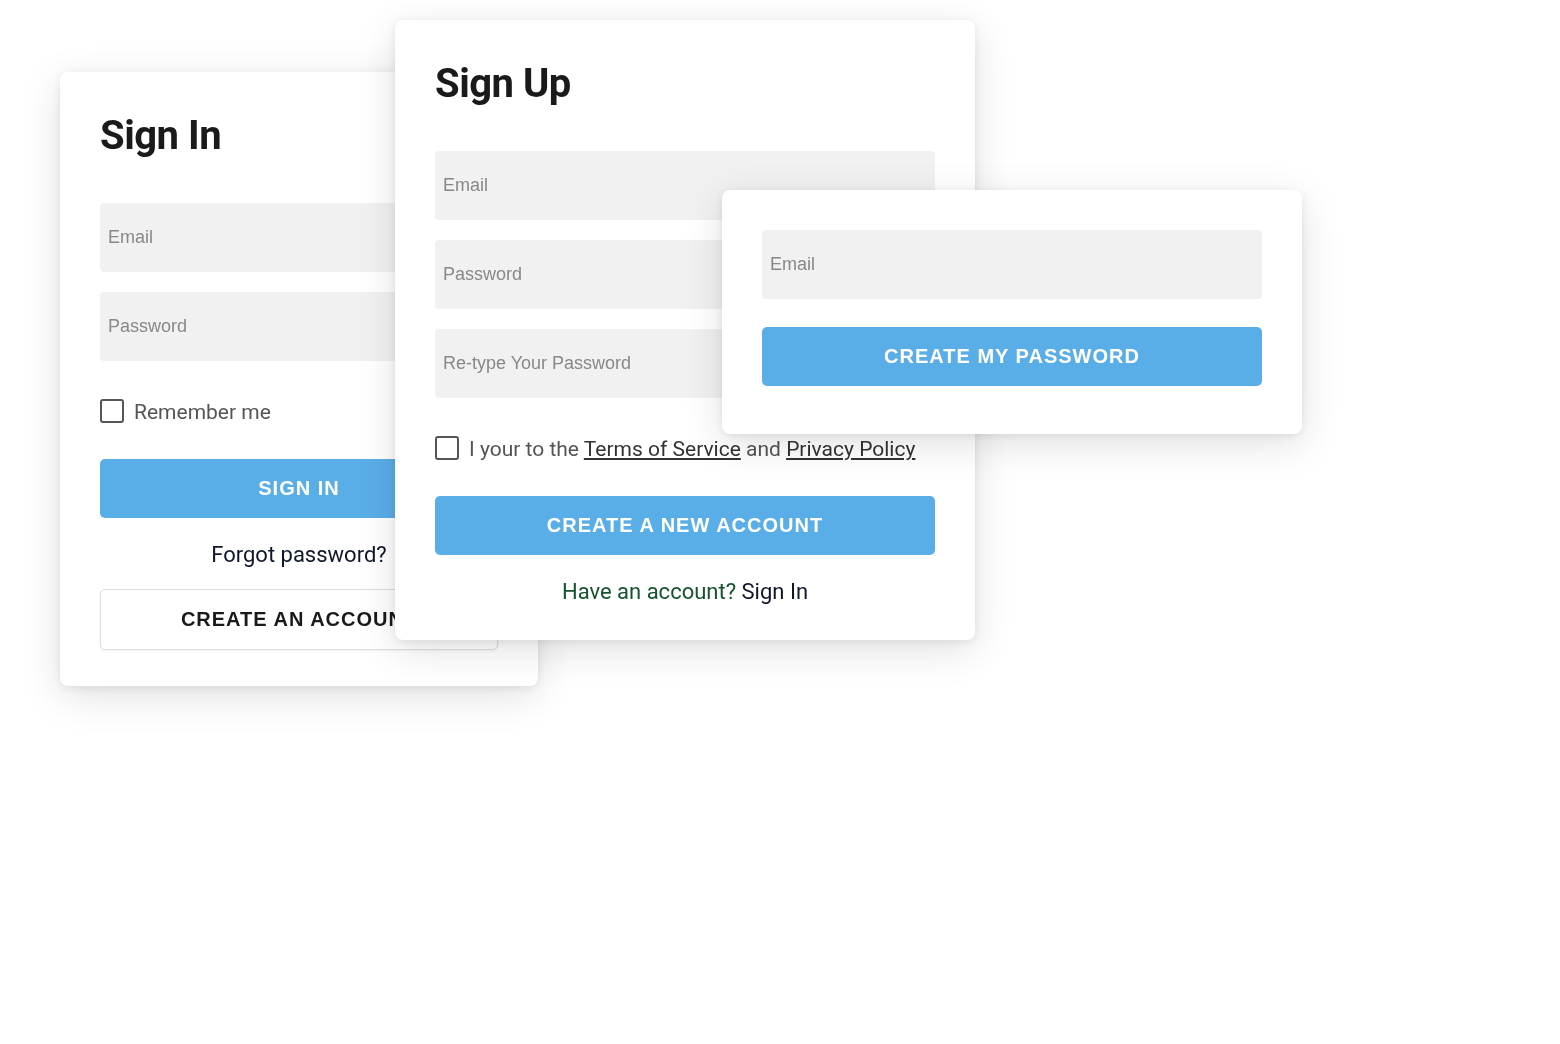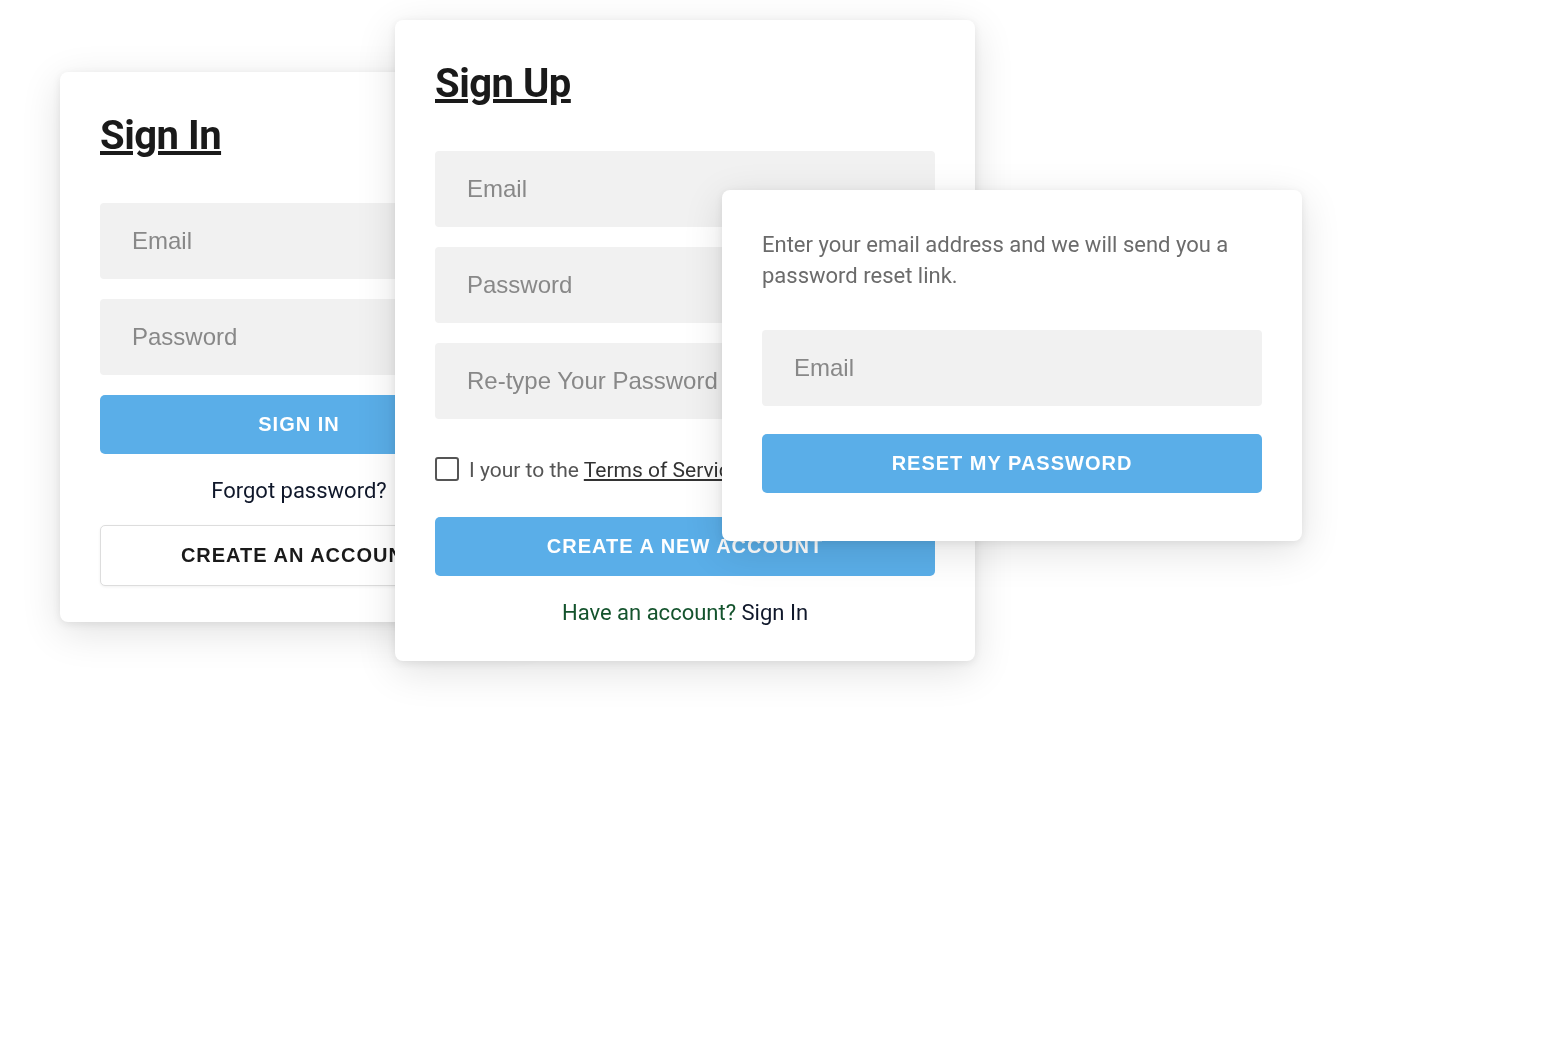--- a/index.html
+++ b/index.html
@@ -20,36 +20,35 @@
       box-shadow: 0 10px 40px rgba(0,0,0,0.12), 0 2px 8px rgba(0,0,0,0.08);
       position: absolute;
       padding: 40px 40px 36px 40px;
     }
     .card-title {
       font-size: 40px;
       font-weight: 700;
       color: #1a1a1a;
       margin-bottom: 44px;
       letter-spacing: -0.5px;
-      text-decoration: underline;
     }
     .card-subtitle {
       font-size: 22px;
       color: #6b6b6b;
       line-height: 1.4;
       margin-top: -30px;
       margin-bottom: 38px;
     }
     .input-field {
       width: 100%;
       background: #f1f1f1;
       border: none;
       border-radius: 4px;
-      padding: 24px 32px;
-      font-size: 24px;
+      padding: 24px 8px;
+      font-size: 18px;
       color: #333;
       margin-bottom: 20px;
       outline: none;
     }
     .input-field::placeholder {
       color: #888;
     }
     .checkbox-row {
       display: flex;
       align-items: flex-start;
@@ -138,20 +137,24 @@
       margin-top: 0;
     }
   </style>
 </head>
 <body>
 
 <div class="card signin-card">
   <h1 class="card-title">Sign In</h1>
   <input class="input-field" type="text" placeholder="Email" style="">
   <input class="input-field" type="password" placeholder="Password" style="">
+  <div class="checkbox-row">
+    <div class="checkbox"></div>
+    <span class="checkbox-label">Remember me</span>
+  </div>
   <button class="btn btn-primary">SIGN IN</button>
   <div class="link-row">
     <a class="link">Forgot password?</a>
   </div>
   <div style="height:22px"></div>
   <button class="btn btn-outline">CREATE AN ACCOUNT</button>
 </div>
 
 <div class="card signup-card">
   <h1 class="card-title">Sign Up</h1>
@@ -164,17 +167,16 @@
       <span>I your to the </span><a>Terms of Service</a><span> and </span><a>Privacy Policy</a>
     </span>
   </div>
   <button class="btn btn-primary">CREATE  A NEW ACCOUNT</button>
   <div class="link-row">
     <span class="muted-text">Have an account? </span><a class="link">Sign In</a>
   </div>
 </div>
 
 <div class="card reset-card">
-  <p class="card-subtitle">Enter your email address and we will send you a password reset link.</p>
   <input class="input-field" type="text" placeholder="Email" style="">
   <div style="height:8px"></div>
-  <button class="btn btn-primary">RESET MY PASSWORD</button>
+  <button class="btn btn-primary">CREATE MY PASSWORD</button>
 </div>
 
 </body></html>

